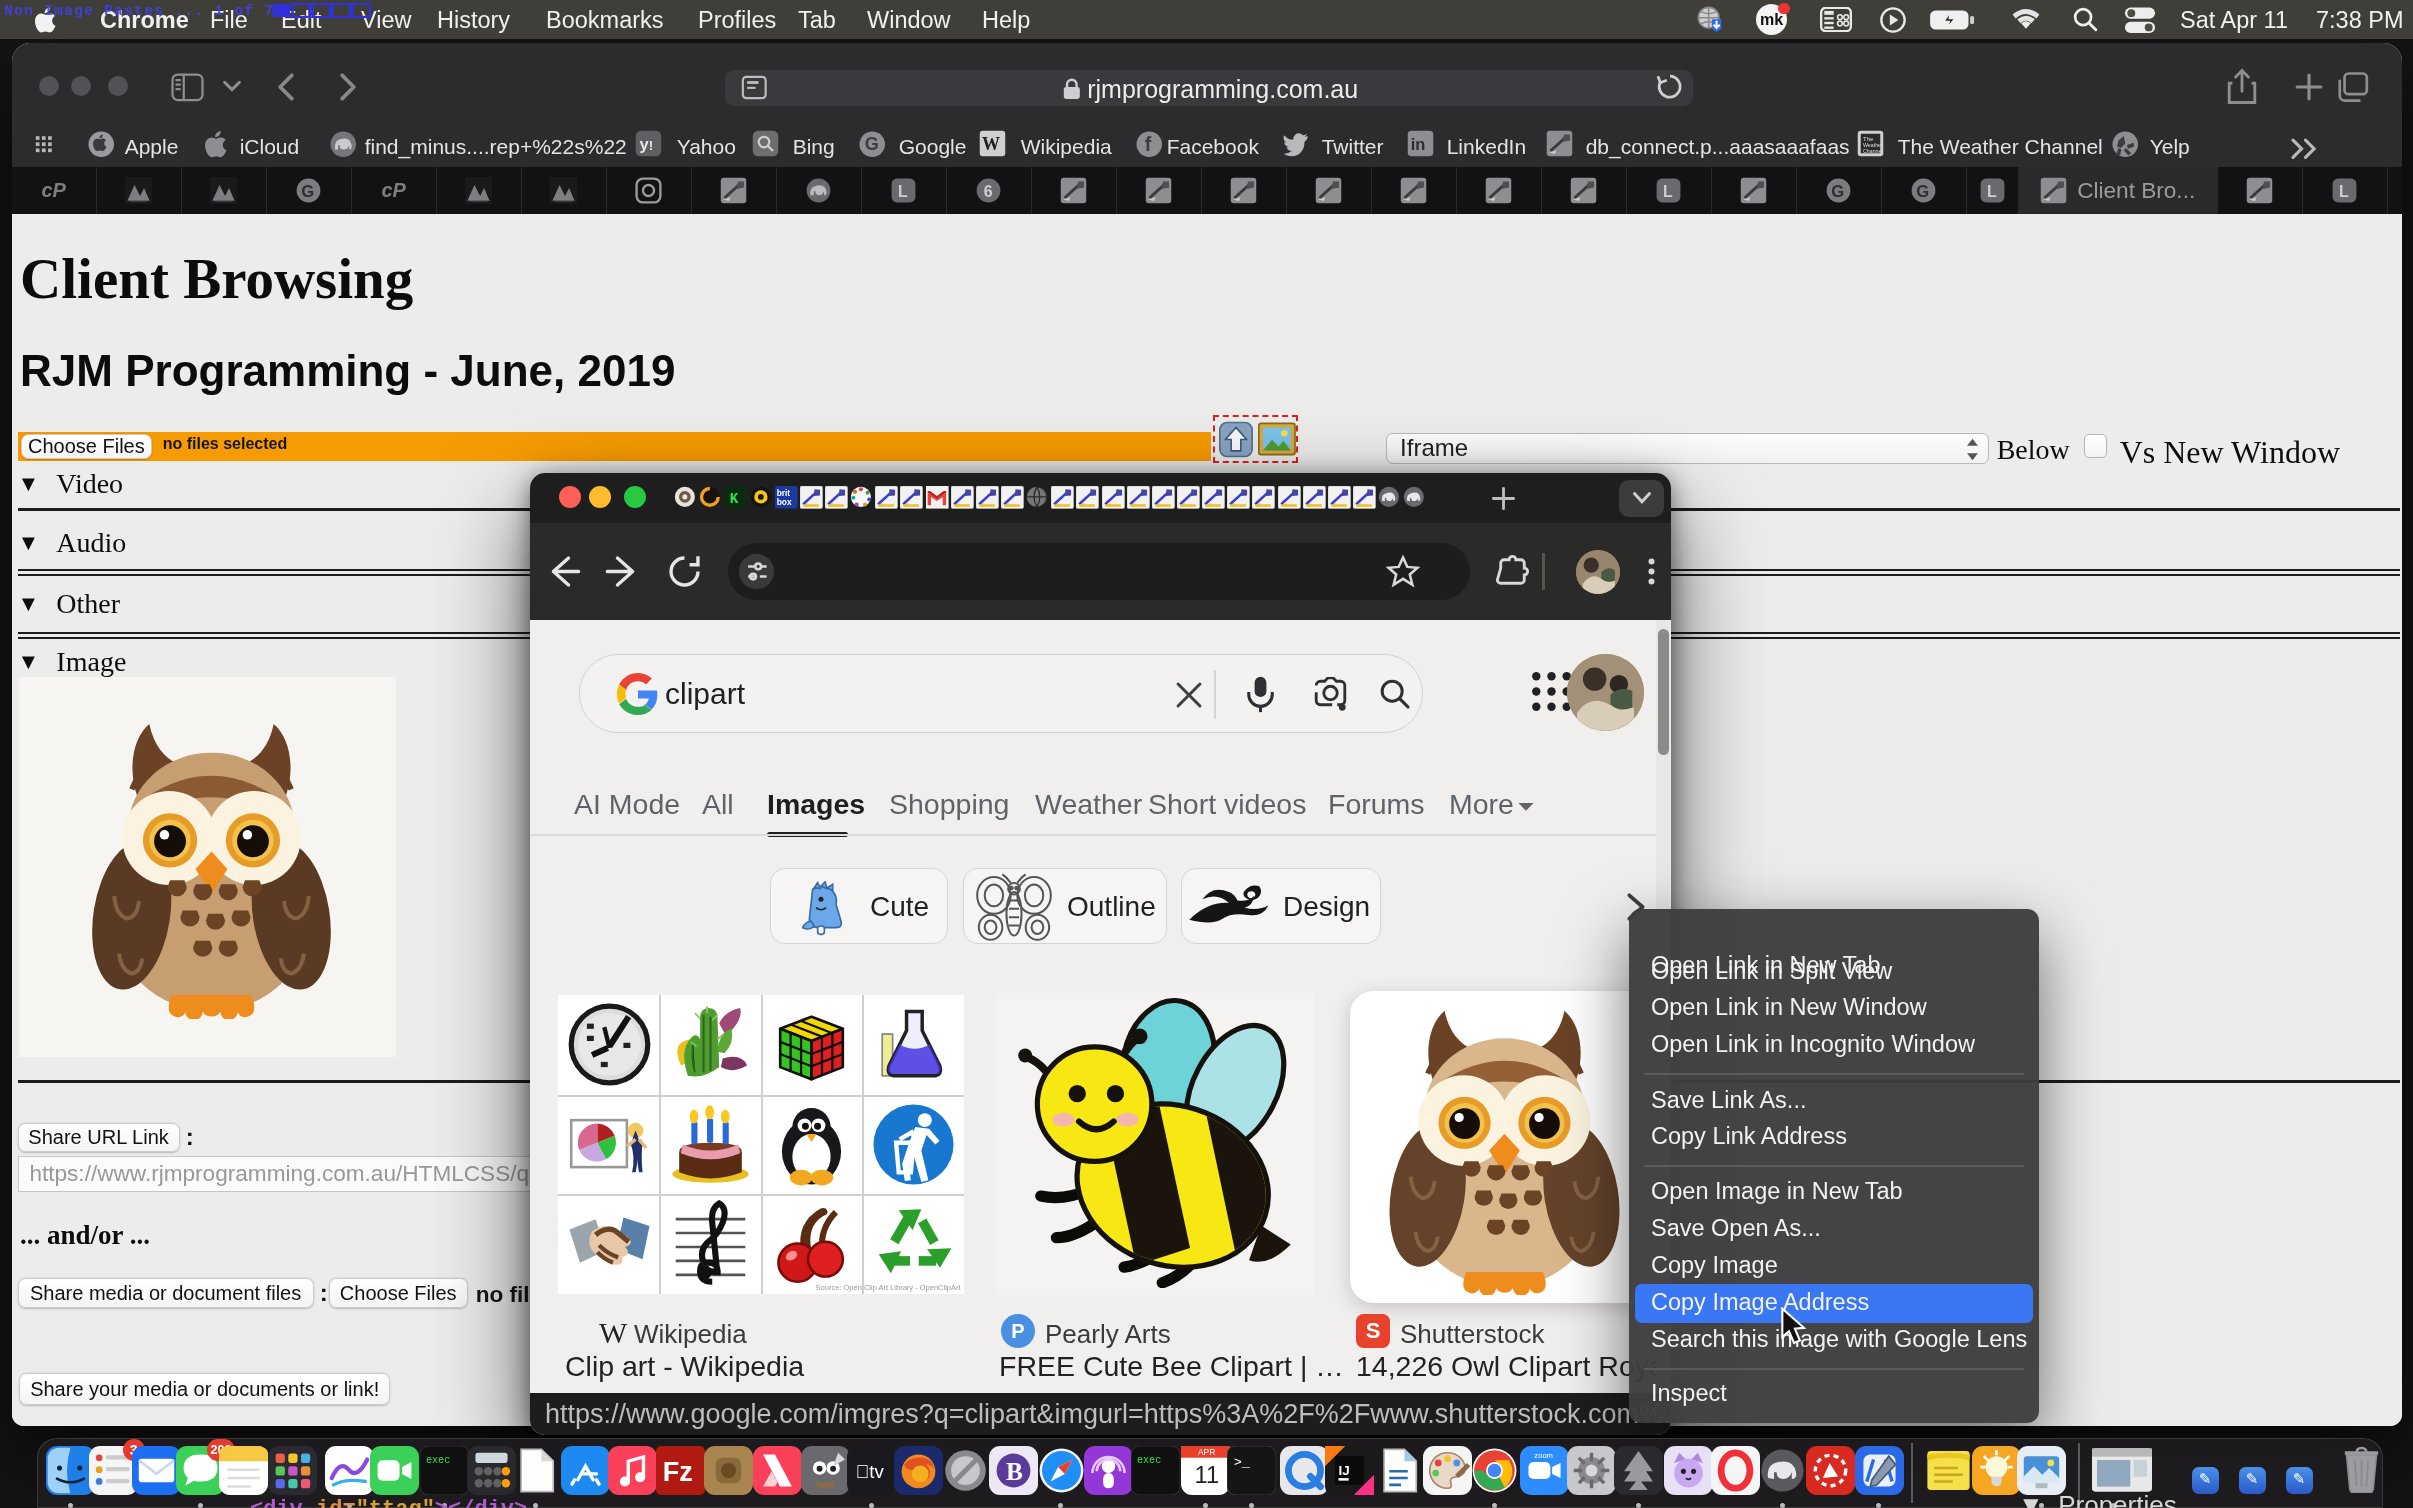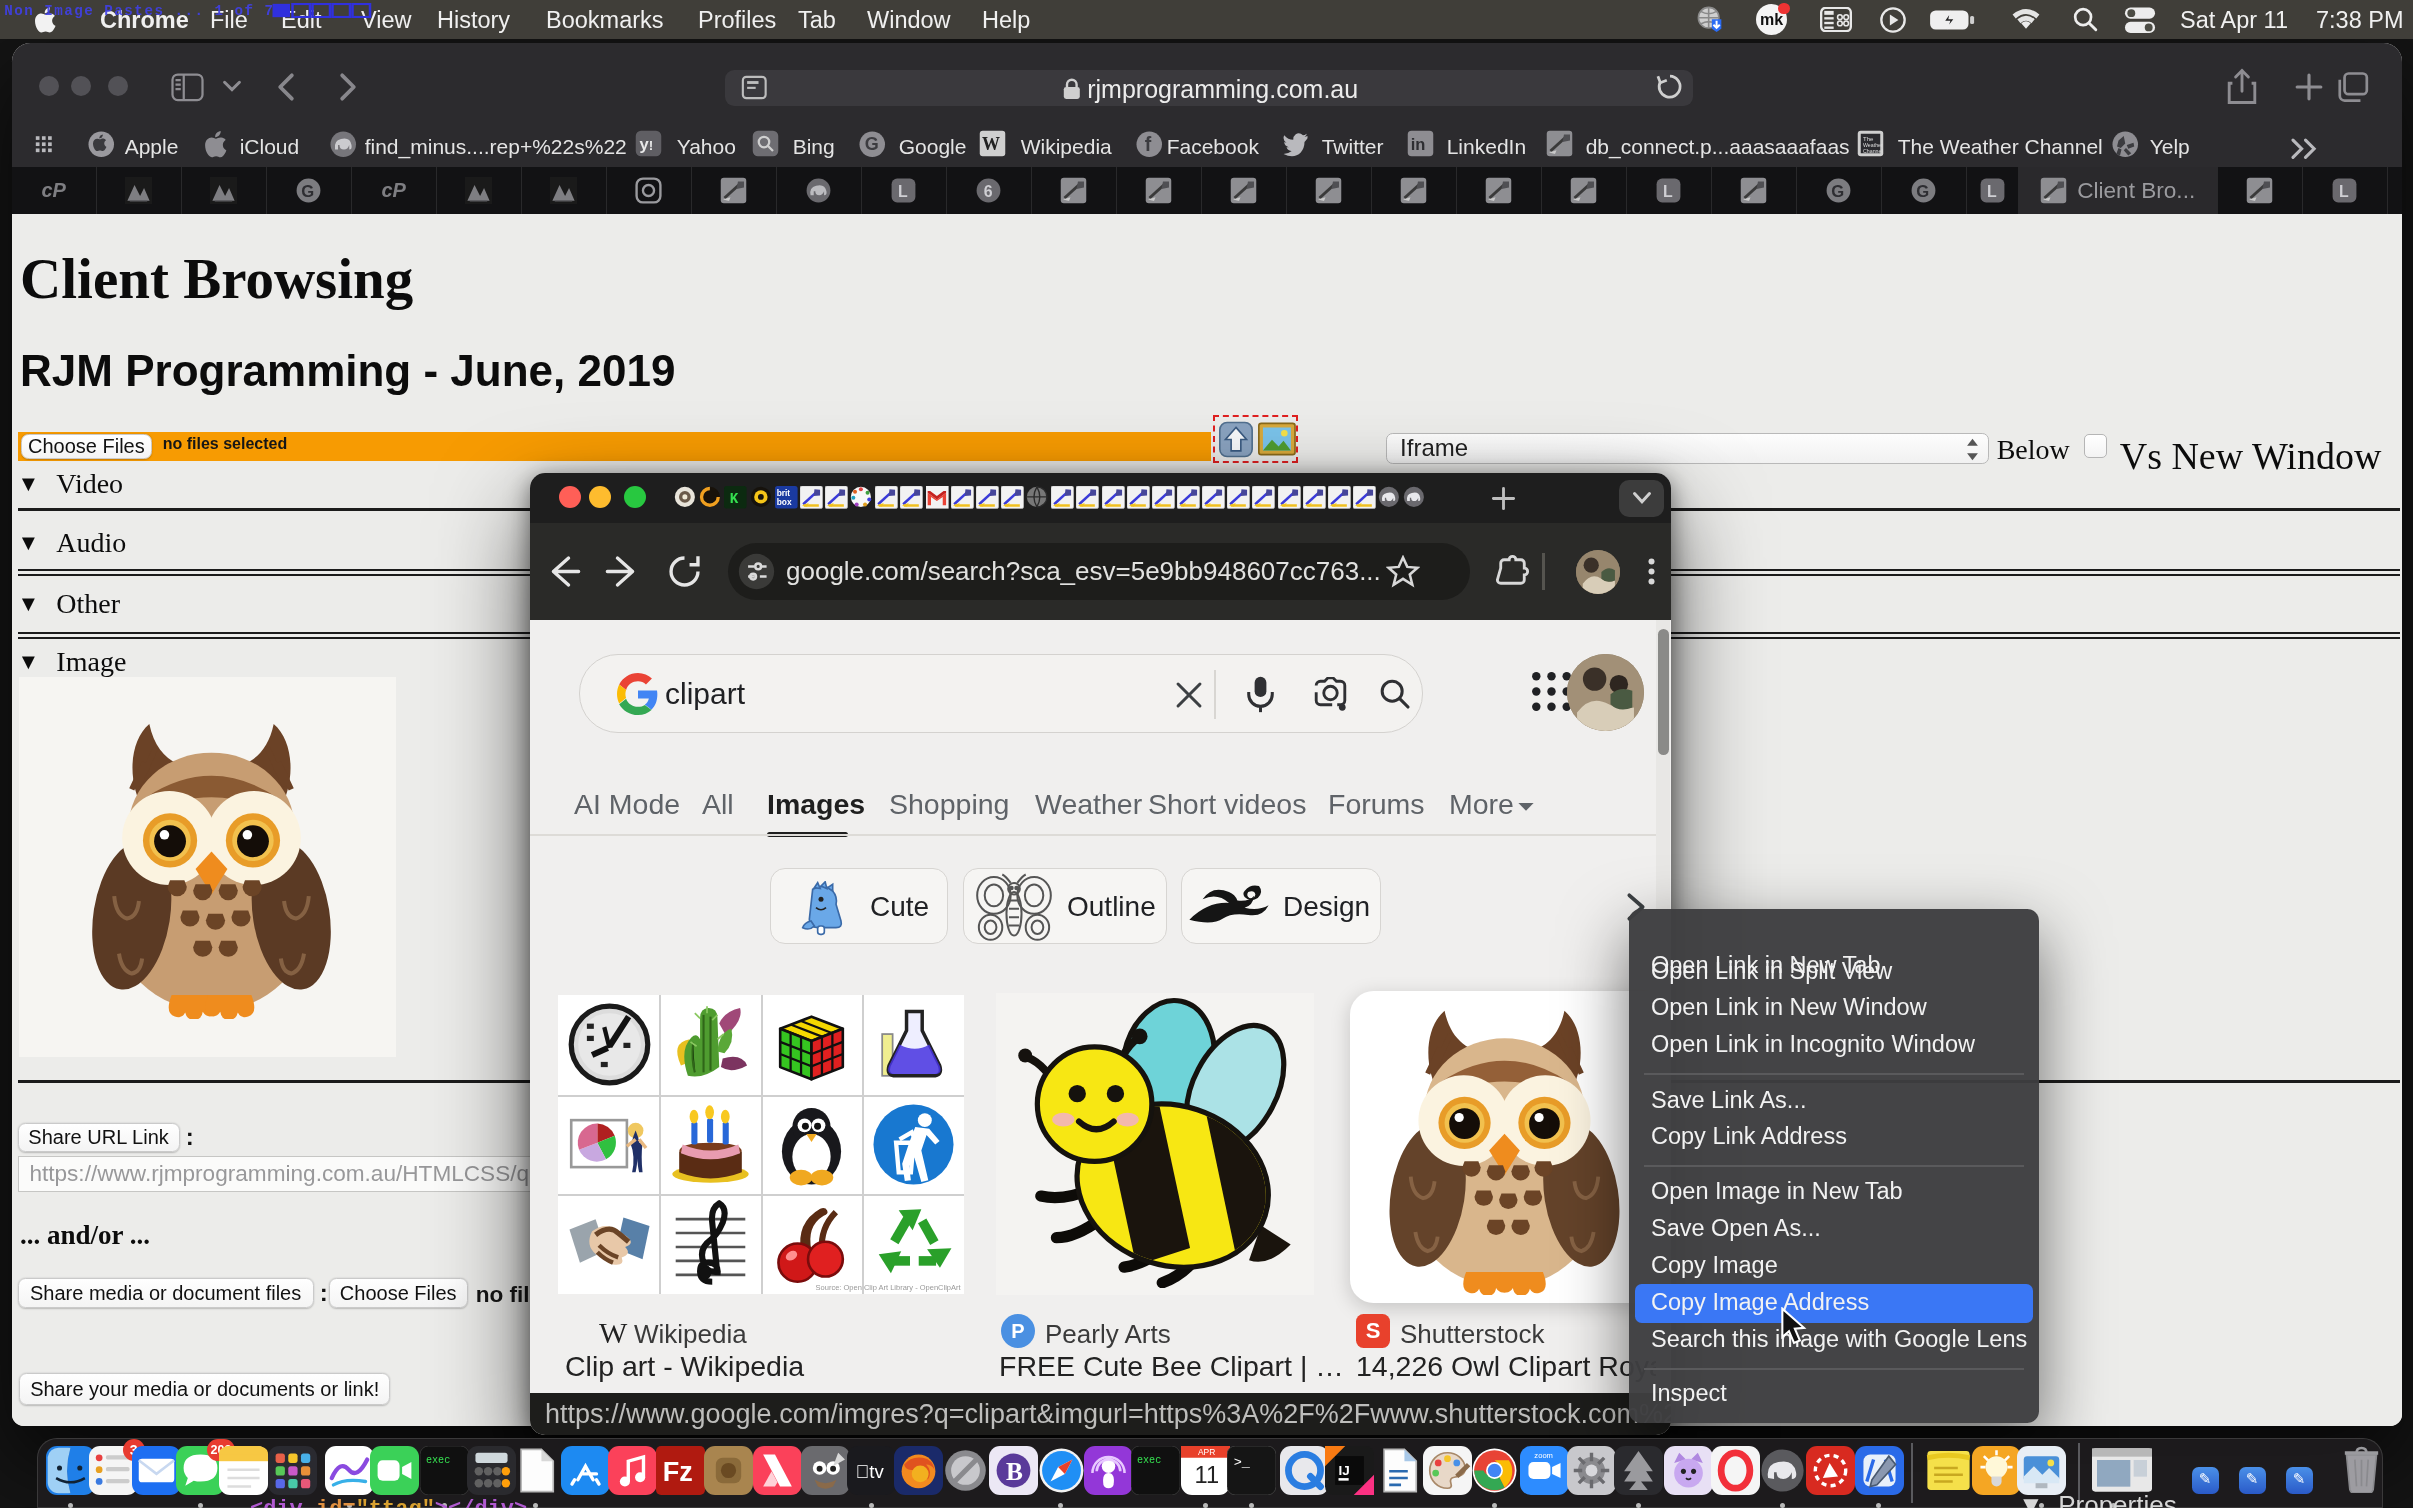--- a/index.html
+++ b/index.html
@@ -27,21 +27,21 @@
   box-shadow:0 0.8px 1.7px rgba(0,0,0,.22);font-size:20px;font-family:"Liberation Sans",sans-serif;
   display:inline-flex;align-items:center;justify-content:center;white-space:nowrap;}
 #choosef1{position:absolute;left:9.2px;top:220px;width:131px;height:25px;}
 #nofiles1{position:absolute;left:151px;top:221px;font-size:16px;font-weight:700;color:#161616;}
 #upicons{position:absolute;left:1201px;top:201px;width:85px;height:48px;border:2.5px dashed #e02020;display:flex;align-items:center;gap:5px;padding-left:4.2px;}
 #ifsel{position:absolute;left:1374px;top:219px;width:603px;height:31px;background:linear-gradient(#fdfdfd,#f1f1f1);border:0.8px solid #b9b9b9;border-radius:6.7px;font-size:24px;color:#222;line-height:28.5px;padding-left:13.4px;}
 #ifsel .step{position:absolute;right:6.7px;top:2.5px;}
 .sert{font-family:"Liberation Serif",serif;color:#0c0c0c;}
 #below{position:absolute;left:1985px;top:220px;font-size:28px;}
 #cbx{position:absolute;left:2072px;top:220px;width:23.5px;height:23.5px;border:0.8px solid #b5b5b5;border-radius:5px;background:linear-gradient(#fff,#f3f3f3);}
-#vsnw{position:absolute;left:2108px;top:220px;font-size:38px;}
+#vsnw{position:absolute;left:2108px;top:220px;font-size:32px;}
 .secthead{position:absolute;font-size:28px;font-family:"Liberation Serif",serif;color:#0c0c0c;}
 .tri{display:inline-block;margin-right:17px;font-size:22px;vertical-align:2.5px;font-family:"Liberation Sans",sans-serif;}
 .hline{position:absolute;left:6.7px;width:2382px;height:2.5px;background:#1c1c1c;}
 #owlbox{position:absolute;left:7.5px;top:463px;width:377px;height:380px;background:#f6f5f2;}
 #shareurl{position:absolute;left:5.9px;top:909px;width:162px;height:28.5px;}
 #colon1{position:absolute;left:174px;top:909px;font-size:24px;font-weight:700;color:#111;}
 #urlinput{position:absolute;left:6.7px;top:942px;width:1160px;height:36px;background:#fbfbfa;border:0.8px solid #c6c6c4;font-size:22.6px;color:#98989a;line-height:34px;padding-left:10px;overflow:hidden;white-space:nowrap;}
 #andor{position:absolute;left:8.4px;top:1006px;font-size:27px;font-weight:700;}
 #sharemedia{position:absolute;left:5.9px;top:1064px;width:296px;height:30px;}
 #colon2{position:absolute;left:308px;top:1065px;font-size:24px;font-weight:700;color:#111;}
@@ -791,21 +791,20 @@
     </svg>
 <div id="ch-pill"></div>
 <svg class="abs" style="left:208px;top:80px" width="37" height="37" viewBox="0 0 44 44">
       <circle cx="22" cy="22" r="21" fill="#3a3a38"></circle>
       <g stroke="#dadada" stroke-width="3" fill="none">
         <path d="M12,16 h8 M26,16 h8 M12,28 h8 M26,28 h8"></path>
         <circle cx="24" cy="16" r="3.4"></circle>
         <circle cx="18" cy="28" r="3.4"></circle>
       </g>
     </svg>
-<div class="abs" style="left:256px;top:70px;height:57px;line-height:57px;color:#e2e2e0;font-size:26px;">google.com/search?sca_esv=5e9bb948607cc763...</div>
 <svg class="abs" style="left:856px;top:82px" width="34" height="34" viewBox="0 0 40 40">
       <path d="M20,3 l5,11 12,1 -9,8 3,12 -11,-7 -11,7 3,-12 -9,-8 12,-1 Z" fill="none" stroke="#d8d8d8" stroke-width="3"></path>
     </svg>
 <svg class="abs" style="left:964px;top:80px" width="37" height="37" viewBox="0 0 44 44">
       <path d="M8,18 v-6 a4,4 0 0 1 4,-4 h6 a4,4 0 0 1 8,0 h6 a4,4 0 0 1 4,4 v6 a4,4 0 0 1 0,8 v6 a4,4 0 0 1 -4,4 h-24 a4,4 0 0 1 -4,-4 Z" fill="none" stroke="#d8d8d8" stroke-width="3.4"></path>
     </svg>
 <div class="abs" style="left:1012px;top:80px;width:2.5px;height:37px;background:#55544f;"></div>
 <div class="abs" style="left:1046px;top:77px;width:44px;height:44px;border-radius:50%;background:#8a7a62;overflow:hidden;"><svg width="44" height="44" viewBox="0 0 52 52">
         <rect width="52" height="52" fill="#97866d"></rect>
         <circle cx="18" cy="18" r="9" fill="#3a3028"></circle>

